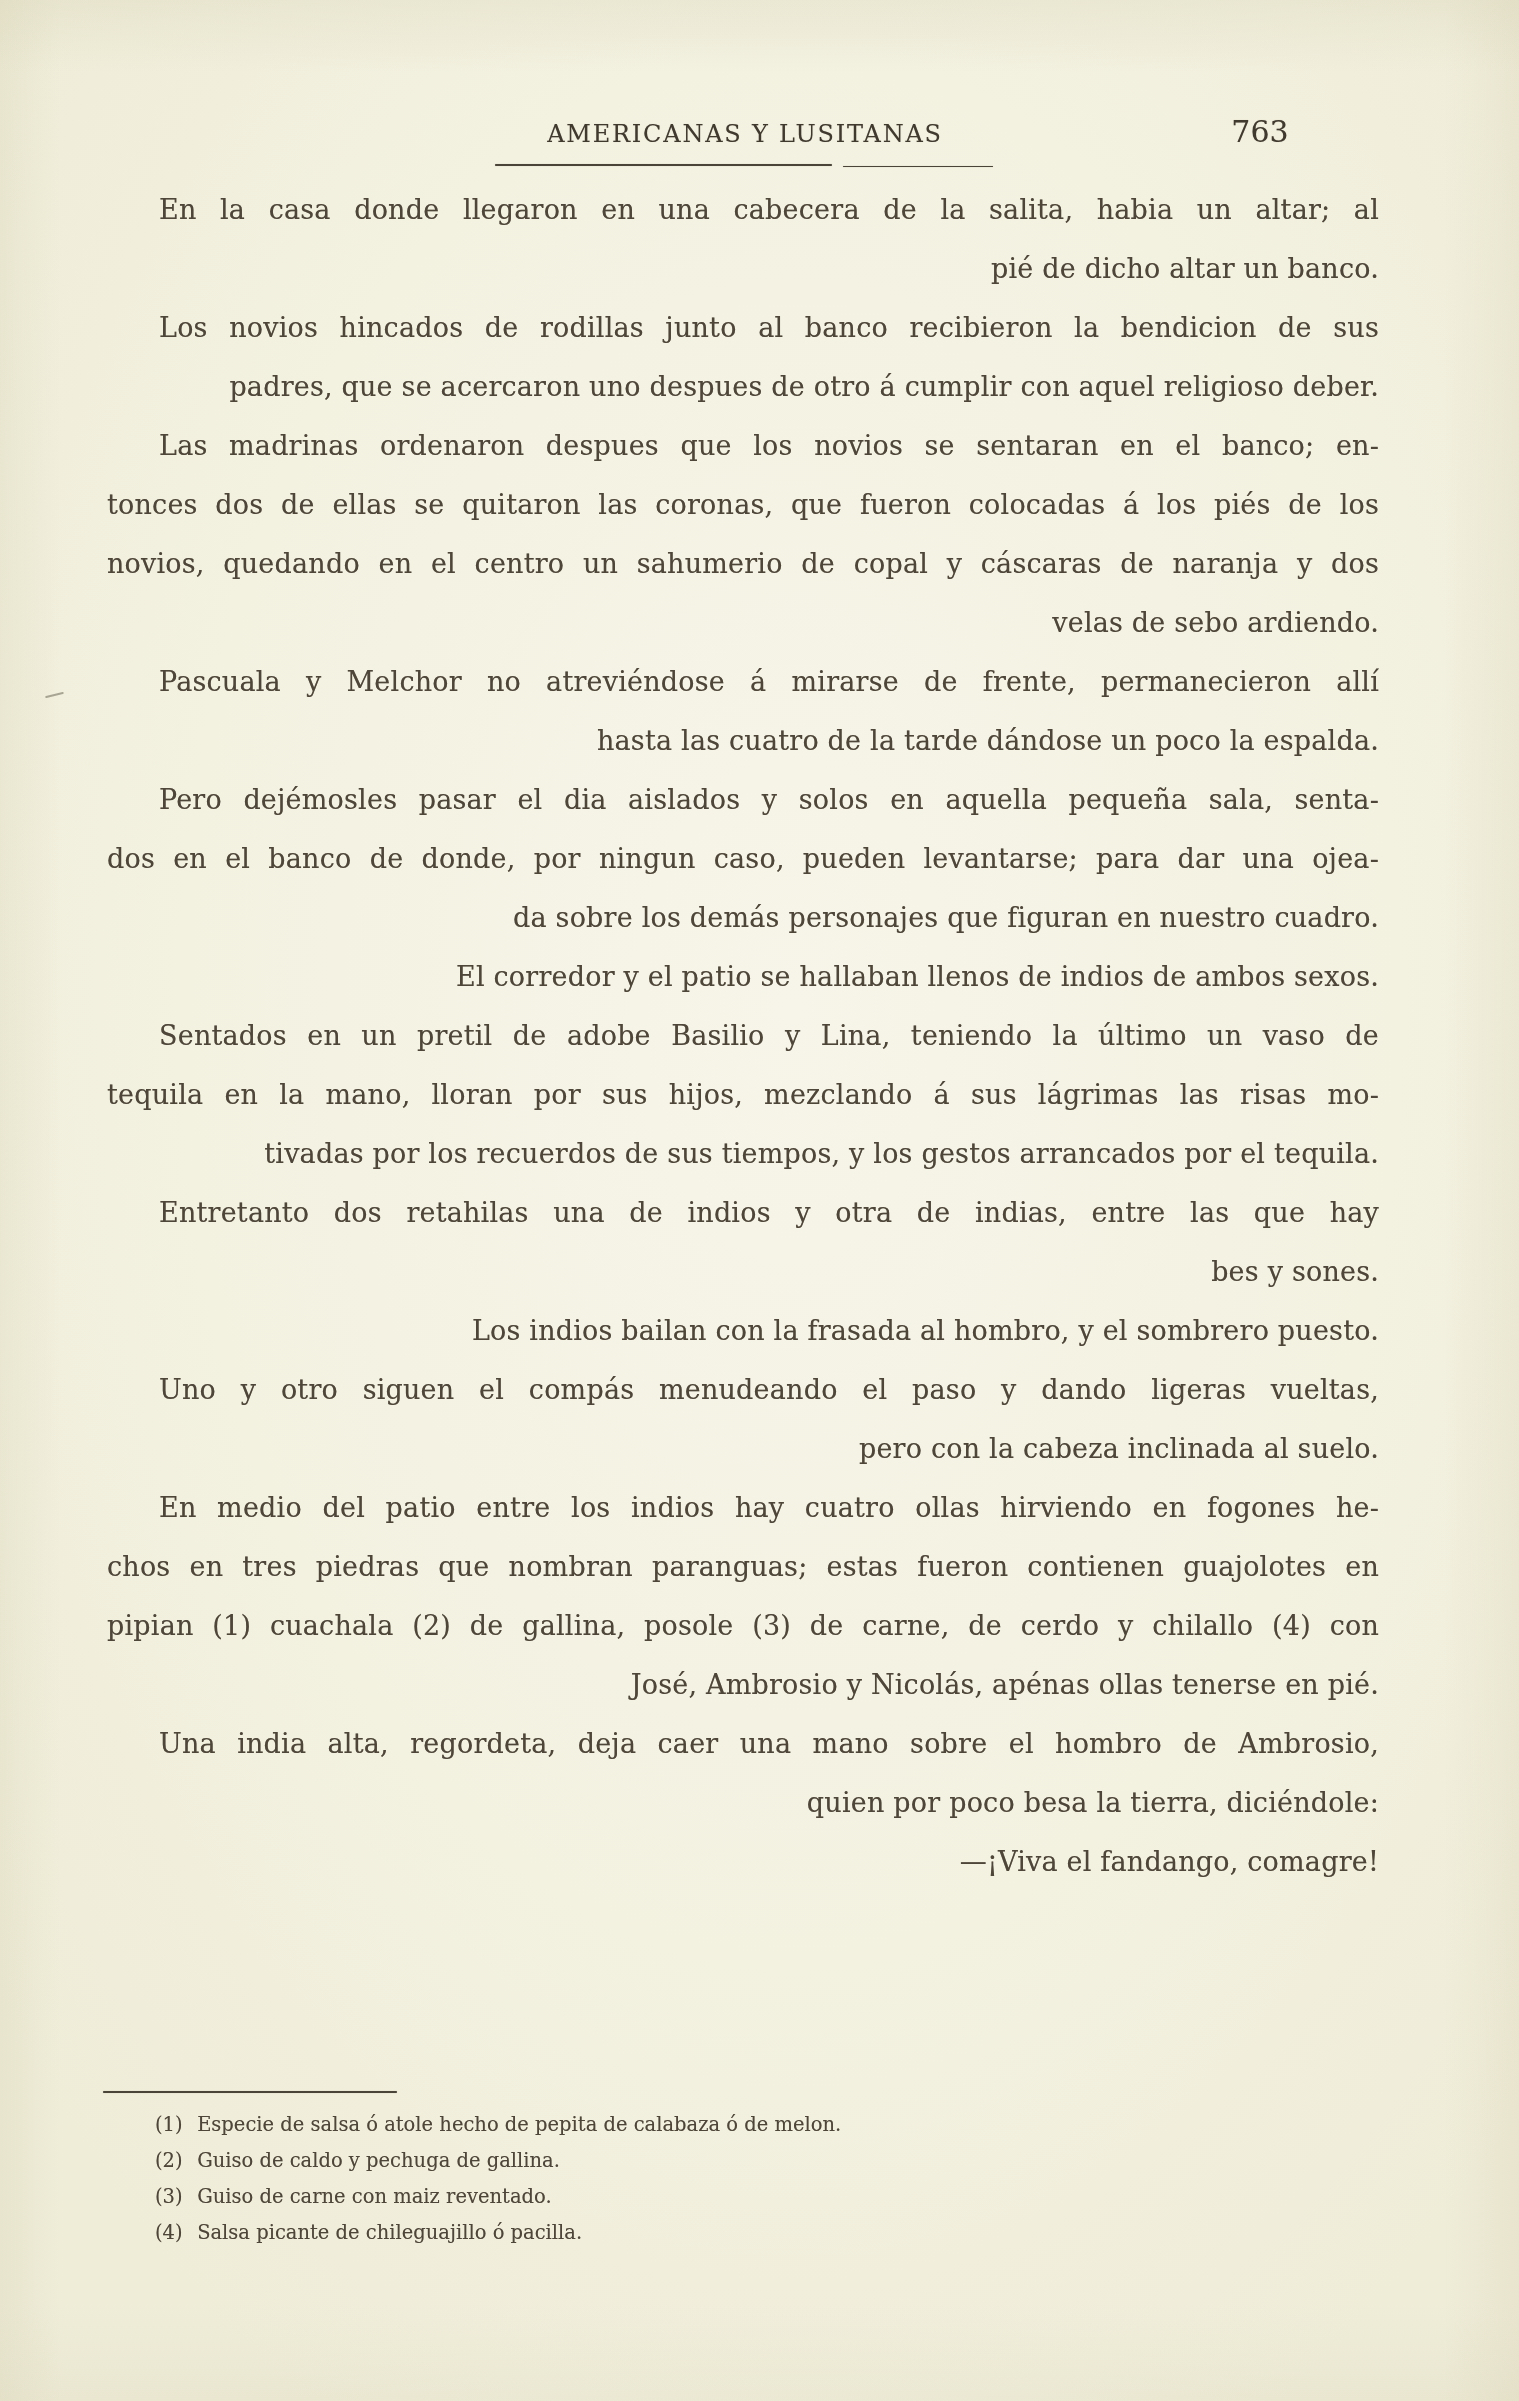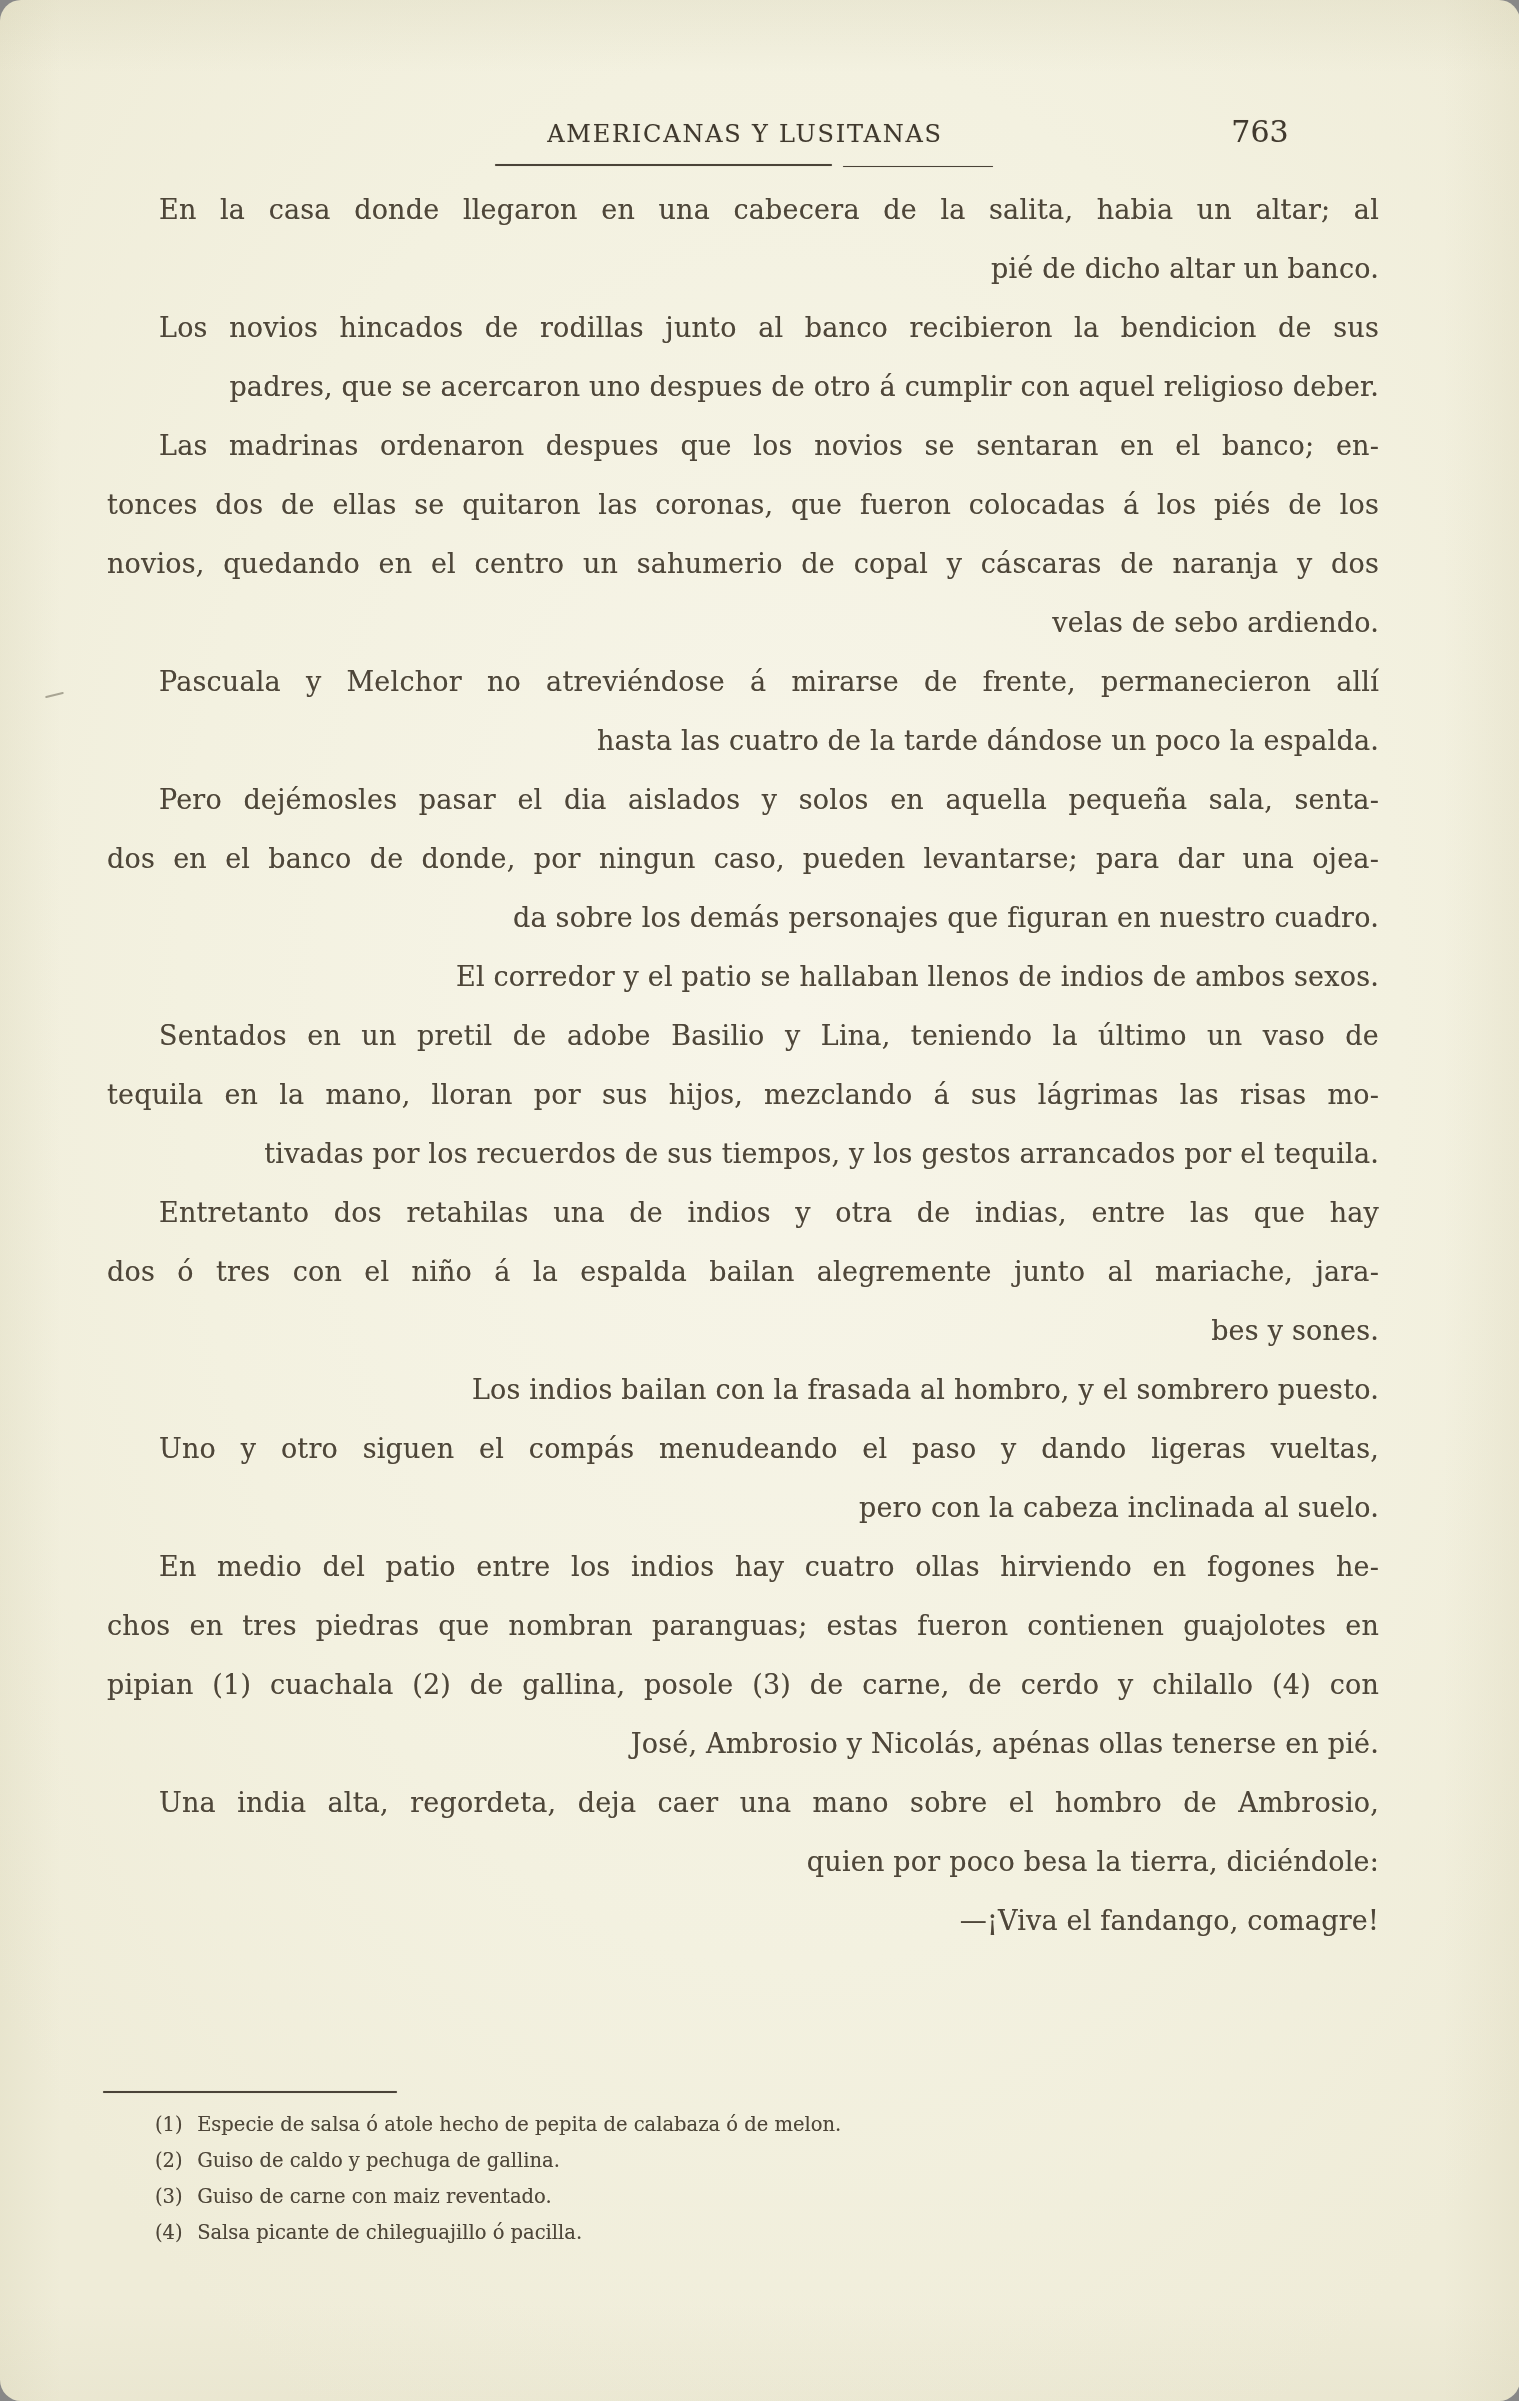--- a/index.html
+++ b/index.html
@@ -7,21 +7,20 @@
     position:relative;
     width:1520px;height:2401px;
     margin:0 auto;
     background:
       linear-gradient(180deg, rgba(205,200,168,.22) 0%, rgba(205,200,168,0) 3%, rgba(205,200,168,0) 96%, rgba(205,200,168,.15) 100%),
       linear-gradient(90deg, rgba(200,195,160,.18) 0%, rgba(200,195,160,0) 4%, rgba(200,195,160,0) 95%, rgba(205,198,165,.20) 100%),
       radial-gradient(ellipse 1014px 1593px at 52% 42%, var(--paper-light,#f7f5e9) 0%, var(--paper,#f3f1e0) 60%, #efecd8 100%);
     overflow:hidden;
     font-family:"DejaVu Serif","Liberation Serif",serif;
     color:var(--ink,#4e4639);
-    border-radius:21px;
   }
   .running-title{
     position:absolute;top:122px;left:383px;width:724px;
     text-align:center;
     font-size:24px;line-height:24px;letter-spacing:1.8px;
     color:var(--header-ink,#40392e);
     text-shadow:0 0 0.7px rgba(64,57,46,.35);
     white-space:nowrap;
   }
   .page-number{
@@ -89,21 +88,20 @@
       <div class="line first">Pascuala y Melchor no atreviéndose á mirarse de frente, permanecieron allí</div>
       <div class="line last">hasta las cuatro de la tarde dándose un poco la espalda.</div>
       <div class="line first">Pero dejémosles pasar el dia aislados y solos en aquella pequeña sala, senta-</div>
       <div class="line">dos en el banco de donde, por ningun caso, pueden levantarse; para dar una ojea-</div>
       <div class="line last">da sobre los demás personajes que figuran en nuestro cuadro.</div>
       <div class="line first last">El corredor y el patio se hallaban llenos de indios de ambos sexos.</div>
       <div class="line first">Sentados en un pretil de adobe Basilio y Lina, teniendo la último un vaso de</div>
       <div class="line">tequila en la mano, lloran por sus hijos, mezclando á sus lágrimas las risas mo-</div>
       <div class="line last">tivadas por los recuerdos de sus tiempos, y los gestos arrancados por el tequila.</div>
       <div class="line first">Entretanto dos retahilas una de indios y otra de indias, entre las que hay</div>
-      <div class="line">dos ó tres con el niño á la espalda bailan alegremente junto al mariache, jara-</div>
       <div class="line last">bes y sones.</div>
       <div class="line first last">Los indios bailan con la frasada al hombro, y el sombrero puesto.</div>
       <div class="line first">Uno y otro siguen el compás menudeando el paso y dando ligeras vueltas,</div>
       <div class="line last">pero con la cabeza inclinada al suelo.</div>
       <div class="line first">En medio del patio entre los indios hay cuatro ollas hirviendo en fogones he-</div>
       <div class="line">chos en tres piedras que nombran paranguas; estas fueron contienen guajolotes en</div>
       <div class="line">pipian (1) cuachala (2) de gallina, posole (3) de carne, de cerdo y chilallo (4) con</div>
       <div class="line first last">José, Ambrosio y Nicolás, apénas ollas tenerse en pié.</div>
       <div class="line first">Una india alta, regordeta, deja caer una mano sobre el hombro de Ambrosio,</div>
       <div class="line last">quien por poco besa la tierra, diciéndole:</div>

